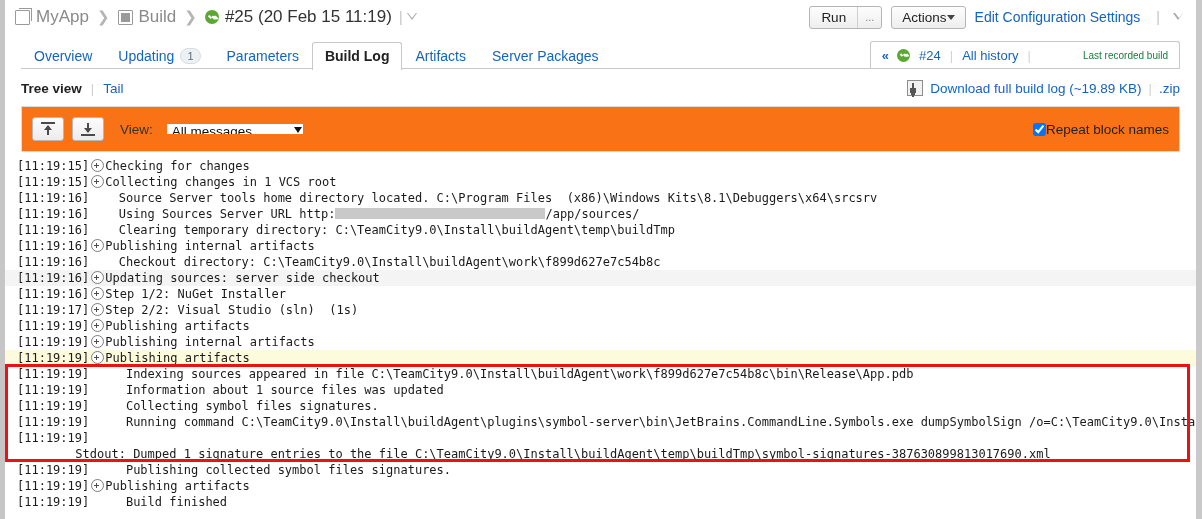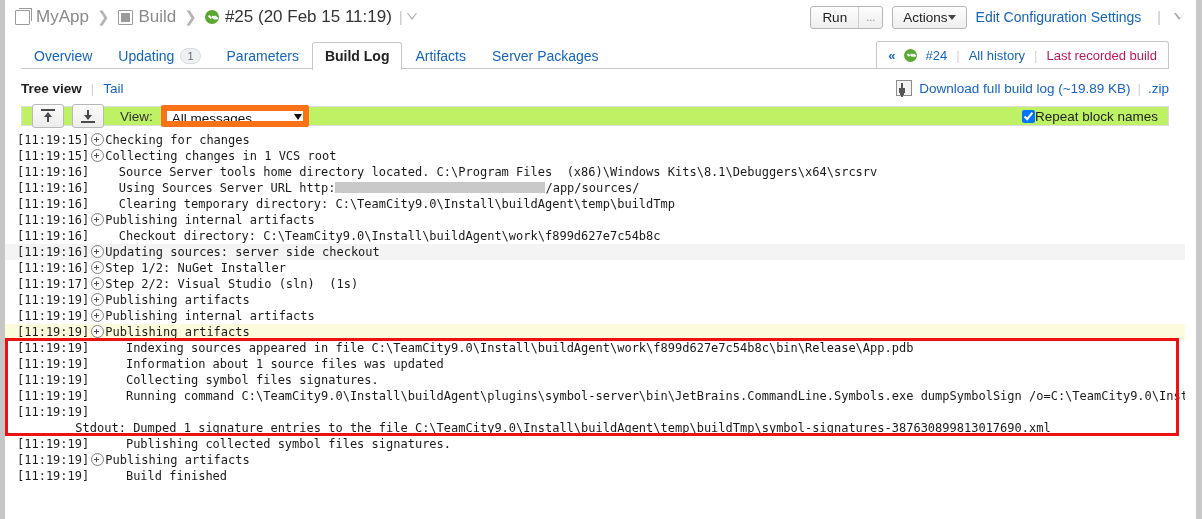--- a/index.html
+++ b/index.html
@@ -8,21 +8,21 @@
     background:#ffffff;
     font-family:"Liberation Sans", sans-serif;
     font-size:13px;color:#000;
   }
   .page{position:relative;width:1202px;height:519px;box-sizing:border-box;}
 
   
   .rail-left{position:absolute;left:0;top:0;width:5px;height:519px;background:#c6c6c6;}
   .rail-right{position:absolute;right:0;top:0;width:6px;height:519px;background:#c9c9c9;}
 
-  .content{position:absolute;left:5px;top:0;right:17px;top:0;height:519px;background:#fff;}
+  .content{position:absolute;left:5px;top:0;right:6px;top:0;height:519px;background:#fff;}
 
   
   .breadcrumb{display:flex;align-items:center;height:34px;padding:0 0 0 10px;font-size:17px;color:#333;}
   .bc-link{color:#8a8a8a;text-decoration:none;cursor:pointer;}
   .bc-sep{color:#b5b5b5;margin:0 8px;font-size:15px;}
   .bc-current{color:#333;}
   .ic-proj{display:inline-block;width:13px;height:13px;border:1px solid #9a9a9a;border-radius:1px;
     position:relative;margin-right:6px;vertical-align:-1px;box-shadow:2px -2px 0 -1px #fff,3px -3px 0 -1px #9a9a9a;}
   .ic-cfg{display:inline-block;width:13px;height:13px;border:1.5px solid #9a9a9a;border-radius:1px;
     position:relative;margin-right:6px;vertical-align:-1px;background:#fff;}
@@ -31,21 +31,21 @@
     position:relative;margin-right:6px;vertical-align:-2px;}
   .ok-badge:after{content:"";position:absolute;left:3px;top:6px;width:4px;height:2px;background:#fff;
     transform:rotate(45deg);box-shadow:3px -2px 0 0 #fff,4px -3px 0 0 #fff,5px -4px 0 0 #fff;}
   .caret-sep{color:#c3c3c3;margin-left:7px;font-size:14px;}
   .caret-dd-w{display:inline-block;width:11px;height:8px;margin-left:4px;vertical-align:1px;position:relative;}
   .caret-dd-w:before{content:"";position:absolute;left:0;top:0;width:0;height:0;
     border-left:5.5px solid transparent;border-right:5.5px solid transparent;border-top:7px solid #a9a9a9;}
   .caret-dd-w:after{content:"";position:absolute;left:1.5px;top:0;width:0;height:0;
     border-left:4px solid transparent;border-right:4px solid transparent;border-top:5px solid #fff;}
 
-  .hdr-actions{margin-left:auto;display:flex;align-items:center;gap:9px;}
+  .hdr-actions{margin-left:auto;display:flex;align-items:center;gap:9px;padding-right:12px;}
   .btn{font-family:"Liberation Sans",sans-serif;font-size:13.5px;color:#222;
     background:linear-gradient(#fdfdfd,#eeeeee);border:1px solid #b5b5b5;border-radius:3px;
     padding:2px 10px;cursor:pointer;line-height:17px;}
   .btn-run{display:flex;align-items:stretch;border:1px solid #b5b5b5;border-radius:3px;overflow:hidden;
     background:linear-gradient(#fdfdfd,#eeeeee);cursor:pointer;}
   .btn-run .main{padding:2px 11px;font-size:13.5px;line-height:17px;color:#222;}
   .btn-run .dots{padding:2px 7px;font-size:11px;line-height:17px;color:#8b8b8b;border-left:1px solid #cfcfcf;}
   .btn-actions{display:flex;align-items:center;}
   .tri-down{width:0;height:0;border-left:4.5px solid transparent;border-right:4.5px solid transparent;border-top:5px solid #444;}
   .lnk{color:#1564c0;text-decoration:none;cursor:pointer;font-size:14px;}
@@ -63,35 +63,35 @@
 
   .histbox{position:absolute;right:16px;bottom:1px;display:flex;align-items:center;
     border:1px solid #c8c8c8;border-bottom:none;background:#fff;border-radius:3px 3px 0 0;height:26px;
     padding:0 11px;gap:9px;z-index:3;}
   .histbox .chev{color:#1564c0;font-size:13px;font-weight:bold;letter-spacing:-1px;cursor:pointer;}
   .histbox .ok-s{width:13px;height:13px;border-radius:50%;background:#5aa832;position:relative;display:inline-block;}
   .histbox .ok-s:after{content:"";position:absolute;left:3px;top:5.5px;width:3px;height:2px;background:#fff;
     transform:rotate(45deg);box-shadow:2.5px -2px 0 0 #fff,3.5px -3px 0 0 #fff,4.5px -4px 0 0 #fff;}
   .histbox .bsep{color:#d3d3d3;}
   .histbox a{color:#1564c0;text-decoration:none;font-size:13px;cursor:pointer;}
-  .histbox .cur{color:#be185d;font-size:13px;}
+  .histbox .cur{color:#15803d;font-size:10px;margin-left:43px;}
 
   
   .subbar{display:flex;align-items:center;height:30px;padding:4px 16px 0 16px;}
   .subbar .mode{font-size:13.5px;font-weight:bold;color:#222;}
   .subbar .msep{color:#cfcfcf;margin:0 9px;}
   .subbar .tail{color:#1564c0;font-size:13.5px;text-decoration:none;cursor:pointer;}
   .subbar .right{margin-left:auto;display:flex;align-items:center;gap:7px;}
   .dl-icon{width:14px;height:14px;border:1px solid #8d8d8d;background:#f2f2f2;position:relative;display:inline-block;}
   .dl-icon:after{content:"";position:absolute;left:4px;top:2px;width:2px;height:5px;background:#555;
     box-shadow:-2px 5px 0 0 #555,0 5px 0 0 #555,2px 5px 0 0 #555,-1px 7px 0 0 #555,1px 7px 0 0 #555,0 9px 0 0 #555;}
   .zipsep{color:#cfcfcf;}
 
   
-  .toolbar{margin:3px 16px 0 16px;background:#bef264;border:1px solid #dcdcdc;height:20px;
+  .toolbar{margin:3px 16px 0 16px;background:#f97316;border:1px solid #dcdcdc;height:46px;
     display:flex;align-items:center;padding:8px 10px;box-sizing:border-box;}
   .sq-btn{width:30px;height:22px;border:1px solid #b8b8b8;border-radius:3px;background:linear-gradient(#fcfcfc,#ececec);
     margin-right:8px;position:relative;cursor:pointer;}
   .sq-btn .bar{position:absolute;left:8px;width:14px;height:2px;background:#4a4a4a;}
   .sq-btn.top .bar{top:4px;}
   .sq-btn.bot .bar{bottom:4px;}
   .sq-btn .arrow{position:absolute;left:14px;width:2px;background:#4a4a4a;}
   .sq-btn.top .arrow{top:8px;height:9px;}
   .sq-btn.bot .arrow{top:5px;height:9px;}
   .sq-btn .head{position:absolute;left:11px;width:0;height:0;border-left:4px solid transparent;border-right:4px solid transparent;}

